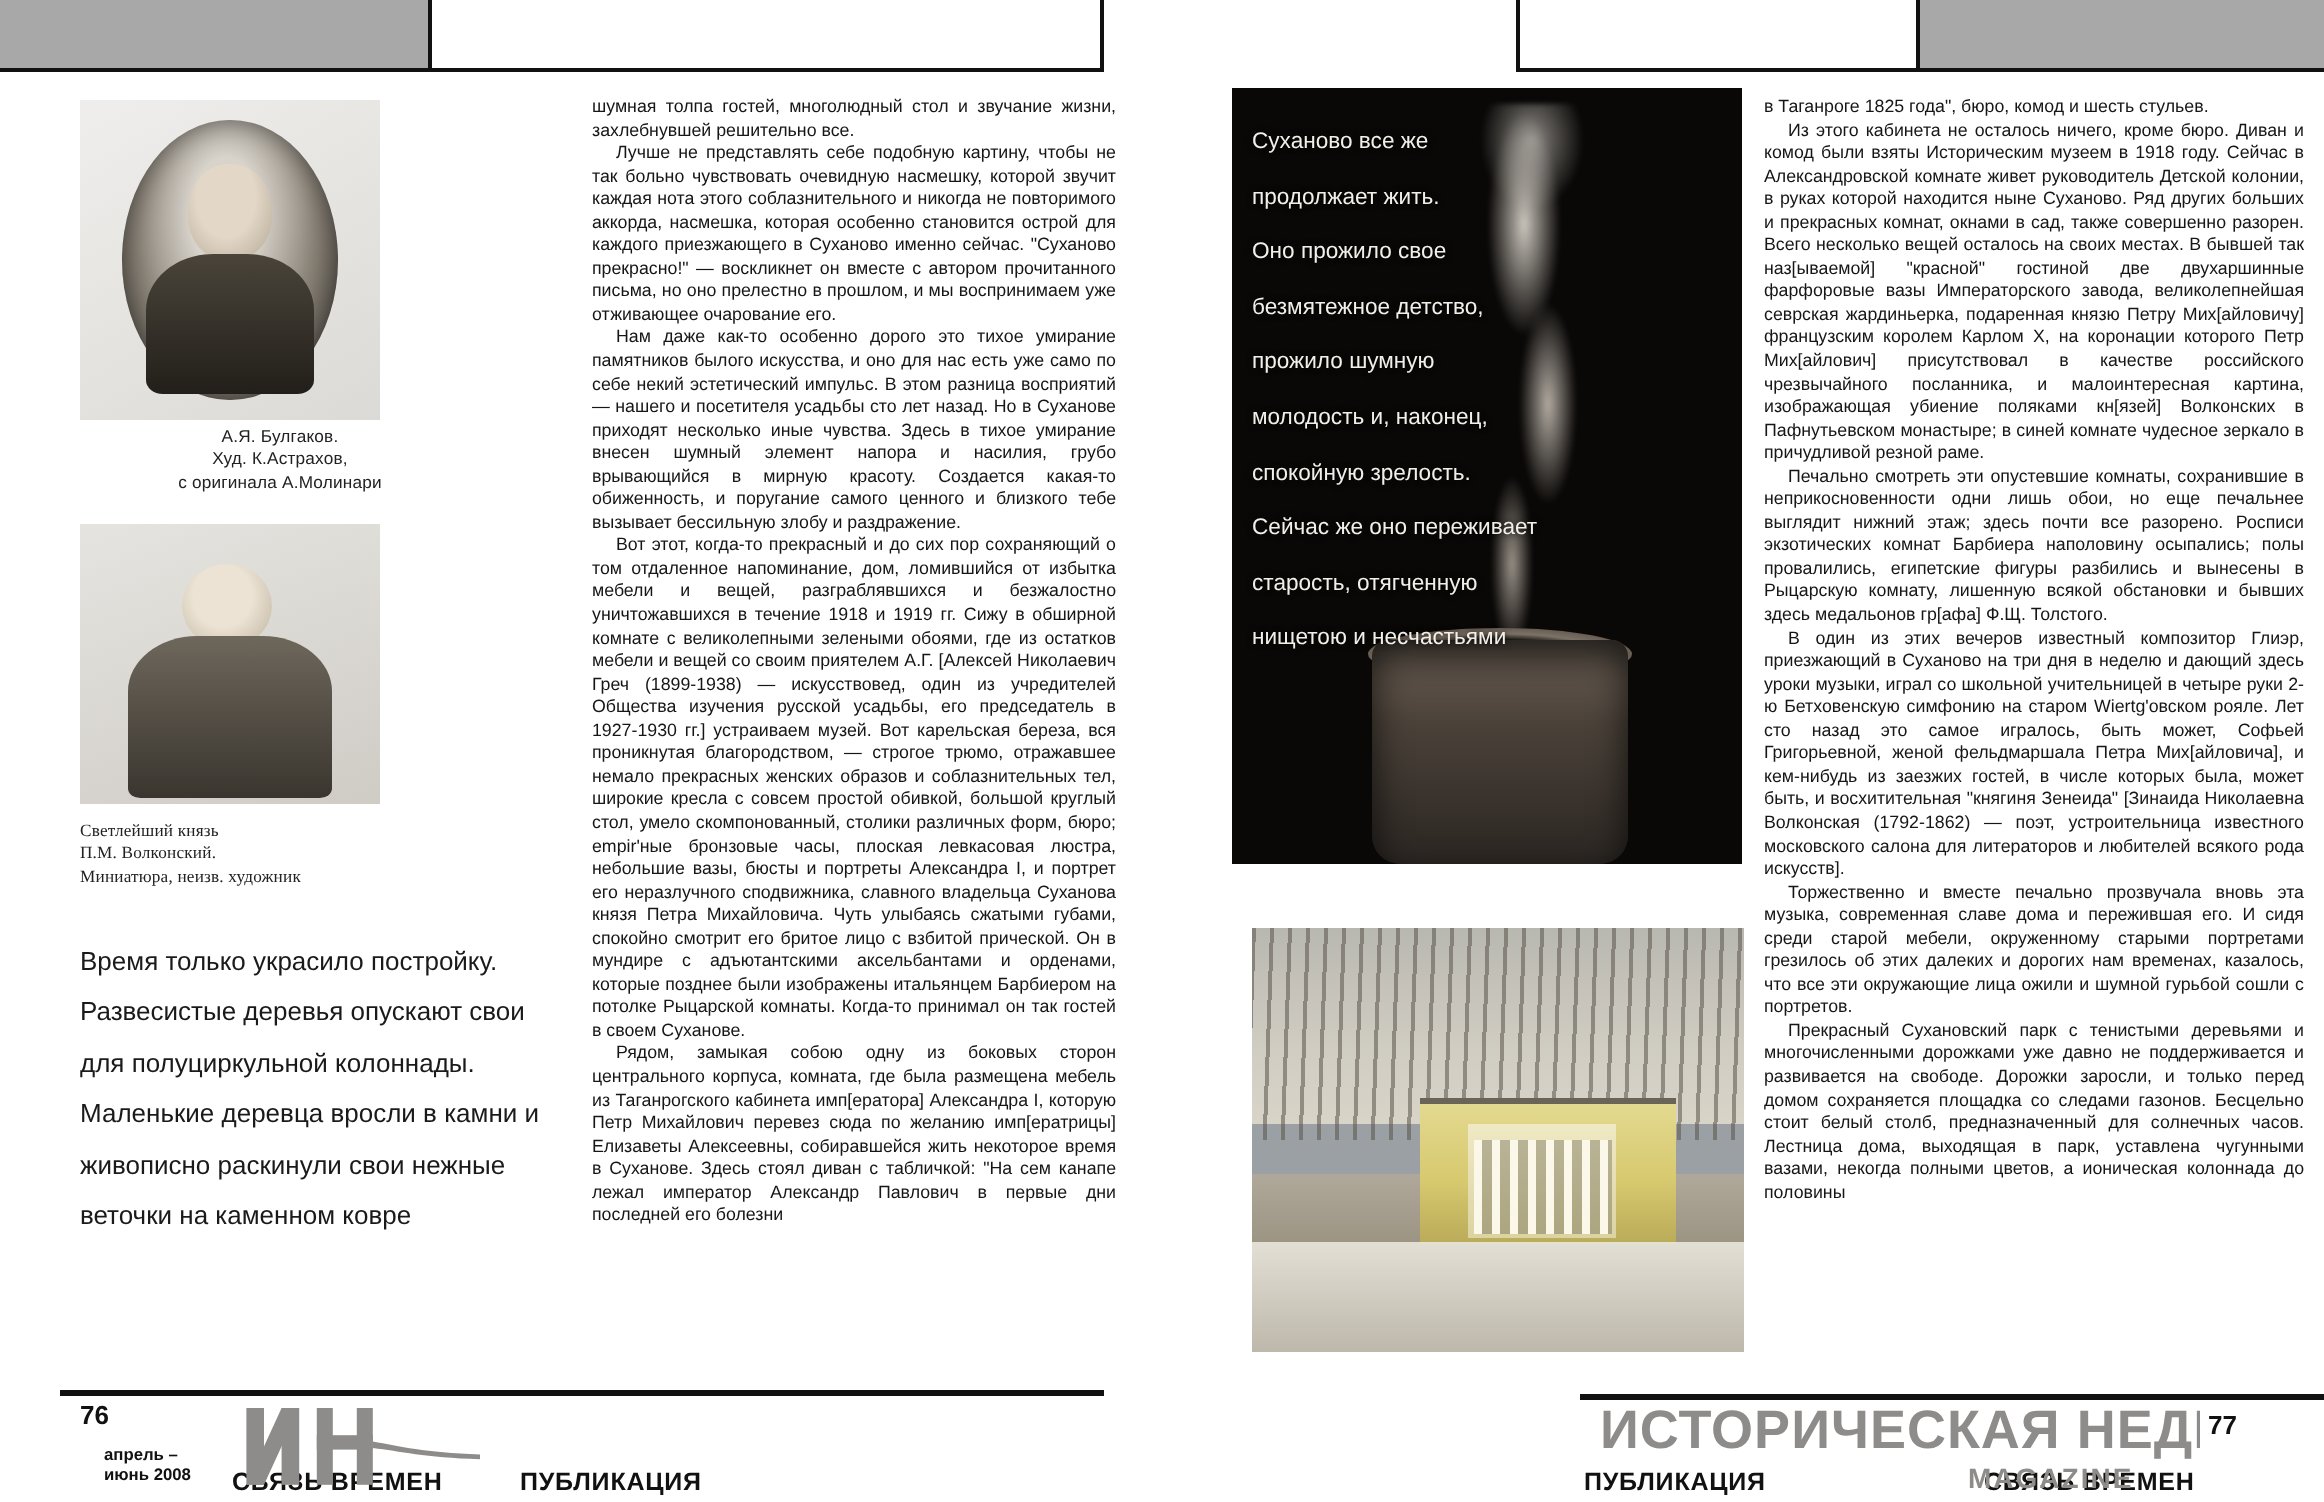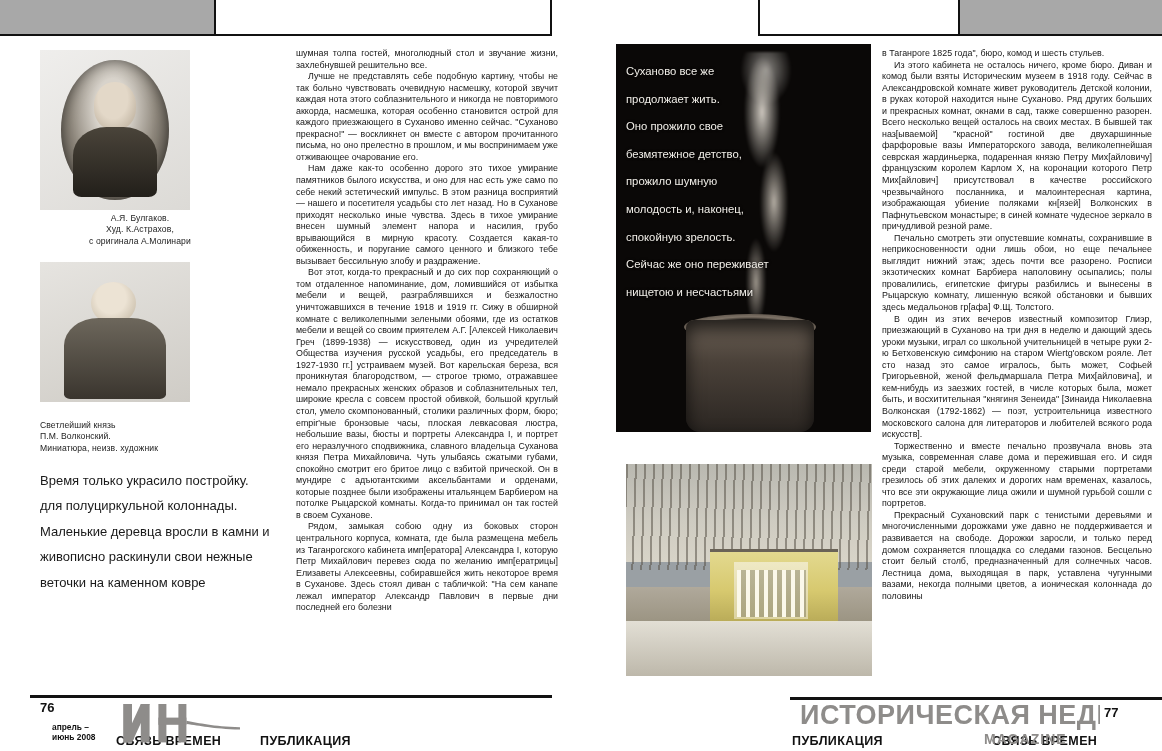--- a/index.html
+++ b/index.html
@@ -171,26 +171,27 @@
   </div>
   <div class="caption" style="left:40px;top:213px;width:200px;text-align:center;">А.Я. Булгаков.
 Худ. К.Астрахов,
 с оригинала А.Молинари</div>
 
   <div class="imgbox" style="left:40px;top:262px;width:150px;height:140px;">
     <div class="pt2-bg"></div>
     <div class="pt2-head"></div>
     <div class="pt2-body"></div>
   </div>
-  <div class="caption" style="left:40px;top:420px;width:210px;">Светлейший князь
+  <div class="caption" style="left:40px;top:410px;width:210px;font-family:Liberation Serif, serif;">Светлейший князь
 П.М. Волконский.
 Миниатюра, неизв. художник</div>
 
   <div class="poem-left" id="poem-left">
       <div>Время только украсило постройку.</div>
+      <div>Развесистые деревья опускают свои</div>
       <div>для полуциркульной колоннады.</div>
       <div>Маленькие деревца вросли в камни и</div>
       <div>живописно раскинули свои нежные</div>
       <div>веточки на каменном ковре</div>
     </div>
 
   <div class="col" id="col-1">
       <p class="noind">шумная толпа гостей, многолюдный стол и звучание жизни, захлебнувшей решительно все.</p>
       <p>Лучше не представлять себе подобную картину, чтобы не так больно чувствовать очевидную насмешку, которой звучит каждая нота этого соблазнительного и никогда не повторимого аккорда, насмешка, которая особенно становится острой для каждого приезжающего в Суханово именно сейчас. "Суханово прекрасно!" — воскликнет он вместе с автором прочитанного письма, но оно прелестно в прошлом, и мы воспринимаем уже отживающее очарование его.</p>
       <p>Нам даже как-то особенно дорого это тихое умирание памятников былого искусства, и оно для нас есть уже само по себе некий эстетический импульс. В этом разница восприятий — нашего и посетителя усадьбы сто лет назад. Но в Суханове приходят несколько иные чувства. Здесь в тихое умирание внесен шумный элемент напора и насилия, грубо врывающийся в мирную красоту. Создается какая-то обиженность, и поругание самого ценного и близкого тебе вызывает бессильную злобу и раздражение.</p>
@@ -205,20 +206,21 @@
   </div>
   <div class="poem-smoke" id="poem-smoke">
       <div>Суханово все же</div>
       <div>продолжает жить.</div>
       <div>Оно прожило свое</div>
       <div>безмятежное детство,</div>
       <div>прожило шумную</div>
       <div>молодость и, наконец,</div>
       <div>спокойную зрелость.</div>
       <div>Сейчас же оно переживает</div>
+      <div>старость, отягченную</div>
       <div>нищетою и несчастьями</div>
     </div>
 
   <div class="imgbox" id="photo-house">
     <div class="ph-sky"></div>
     <div class="ph-trees"></div>
     <div class="ph-ground"></div>
     <div class="ph-house"></div>
     <div class="ph-portico"></div>
     <div class="ph-cols"></div>

